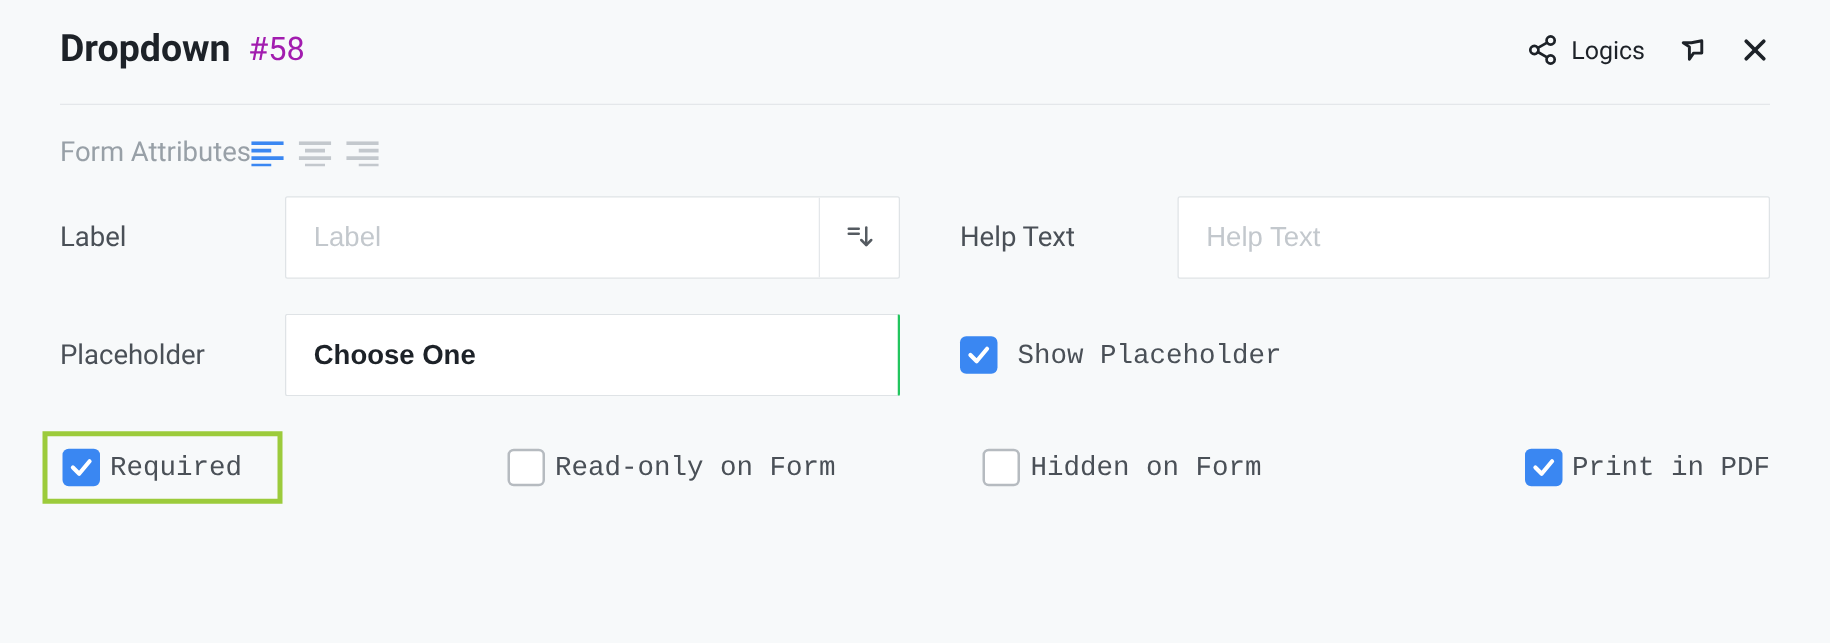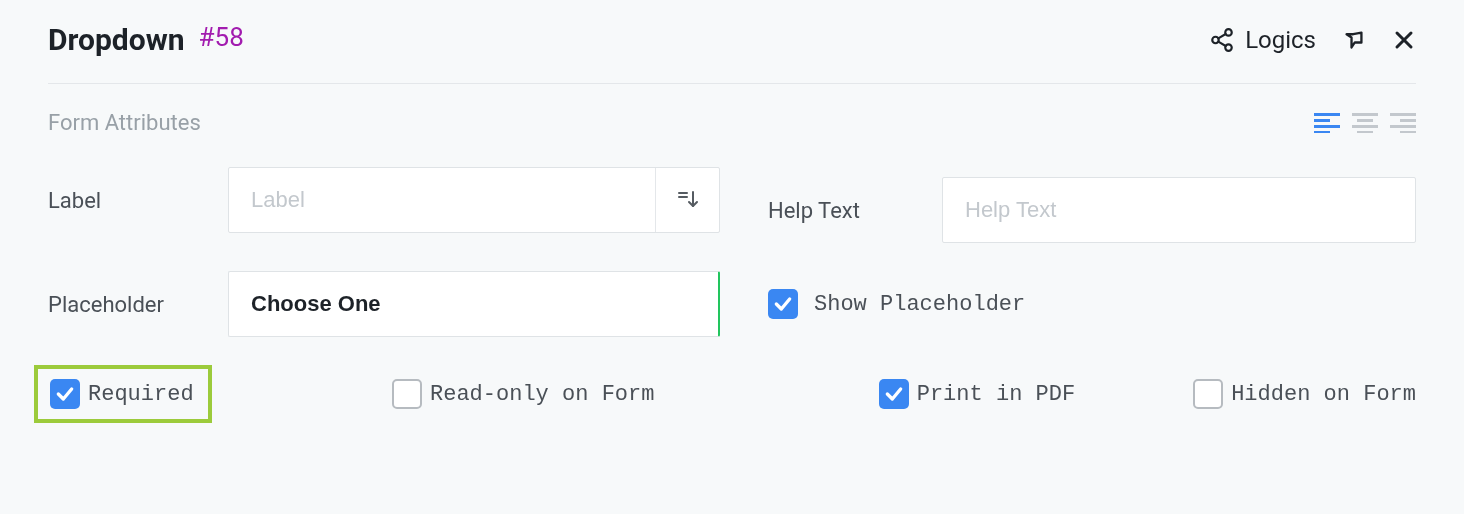--- a/index.html
+++ b/index.html
@@ -15,21 +15,21 @@
     padding: 22px 48px 10px 48px;
   }
   .header-row {
     display: flex;
     align-items: center;
     justify-content: space-between;
     margin-bottom: 26px;
   }
   .title-group {
     display: flex;
-    align-items: flex-start;
+    align-items: center;
     gap: 14px;
   }
   .title {
     font-size: 30px;
     font-weight: 700;
     color: #1d2228;
   }
   .title-id {
     font-size: 26px;
     color: #a21caf;
@@ -39,37 +39,36 @@
     display: flex;
     align-items: center;
     gap: 24px;
   }
   .logics-group {
     display: flex;
     align-items: center;
     gap: 10px;
     cursor: pointer;
     color: #1d2228;
-    font-size: 24px;
+    font-size: 20px;
   }
   .icon-btn {
     cursor: pointer;
     display: inline-flex;
     align-items: center;
     justify-content: center;
     color: #1d2228;
   }
   .divider {
     border: none;
     border-top: 1px solid #e4e7ea;
     margin: 0 0 26px 0;
   }
   .section-header-row {
     display: flex;
-    justify-content: space-between;
     align-items: center;
     margin-bottom: 22px;
   }
   .section-title {
     font-size: 22px;
     color: #98a0a7;
     font-weight: 400;
   }
   .align-group {
     display: flex;
@@ -280,21 +279,21 @@
         <div class="input-addon">
           <svg width="24" height="24" viewBox="0 0 24 24" fill="none" stroke="#555b61" stroke-width="2" stroke-linecap="round" stroke-linejoin="round">
             <line x1="3" y1="5" x2="11" y2="5"></line>
             <line x1="3" y1="9" x2="11" y2="9"></line>
             <line x1="17" y1="4" x2="17" y2="18"></line>
             <polyline points="13 14 17 18 21 14"></polyline>
           </svg>
         </div>
       </div>
     </div>
-    <div class="right-col" style="margin-left:48px;margin-top:20px;">
+    <div class="right-col" style="margin-left:48px;">
       <span class="right-label">Help Text</span>
       <div class="input-help" style="flex:1;">
         <input type="text" placeholder="Help Text" style="">
       </div>
     </div>
   </div>
 
   <div class="field-row">
     <div class="left-col">
       <span class="field-label">Placeholder</span>
@@ -308,42 +307,42 @@
           <svg width="20" height="20" viewBox="0 0 24 24" fill="none" stroke="#fff" stroke-width="4" stroke-linecap="round" stroke-linejoin="round">
               <polyline points="4 12 10 18 20 6"></polyline>
             </svg>
         </span>
         <span class="chk-label">Show Placeholder</span>
       </div>
     </div>
   </div>
 
   <div class="options-row">
-    <div class="option-item highlight-box" style="width:178px;">
+    <div class="option-item highlight-box" style="width:192px;">
       <span class="chk checked">
         <svg width="20" height="20" viewBox="0 0 24 24" fill="none" stroke="#fff" stroke-width="4" stroke-linecap="round" stroke-linejoin="round">
             <polyline points="4 12 10 18 20 6"></polyline>
           </svg>
       </span>
       <span class="chk-label">Required</span>
     </div>
 
     <div class="option-item" style="margin-left:180px;">
       <span class="chk unchecked"></span>
       <span class="chk-label">Read-only on Form</span>
+    </div>
+
+    <div class="option-item" style="margin-left:118px;">
+      <span class="chk unchecked"></span>
+      <span class="chk-label">Hidden on Form</span>
     </div>
 
     <div class="option-item" style="margin-left:auto;">
       <span class="chk checked">
         <svg width="20" height="20" viewBox="0 0 24 24" fill="none" stroke="#fff" stroke-width="4" stroke-linecap="round" stroke-linejoin="round">
             <polyline points="4 12 10 18 20 6"></polyline>
           </svg>
       </span>
       <span class="chk-label">Print in PDF</span>
     </div>
-
-    <div class="option-item" style="margin-left:118px;">
-      <span class="chk unchecked"></span>
-      <span class="chk-label">Hidden on Form</span>
-    </div>
   </div>
 
 </div>
 
 </body></html>

